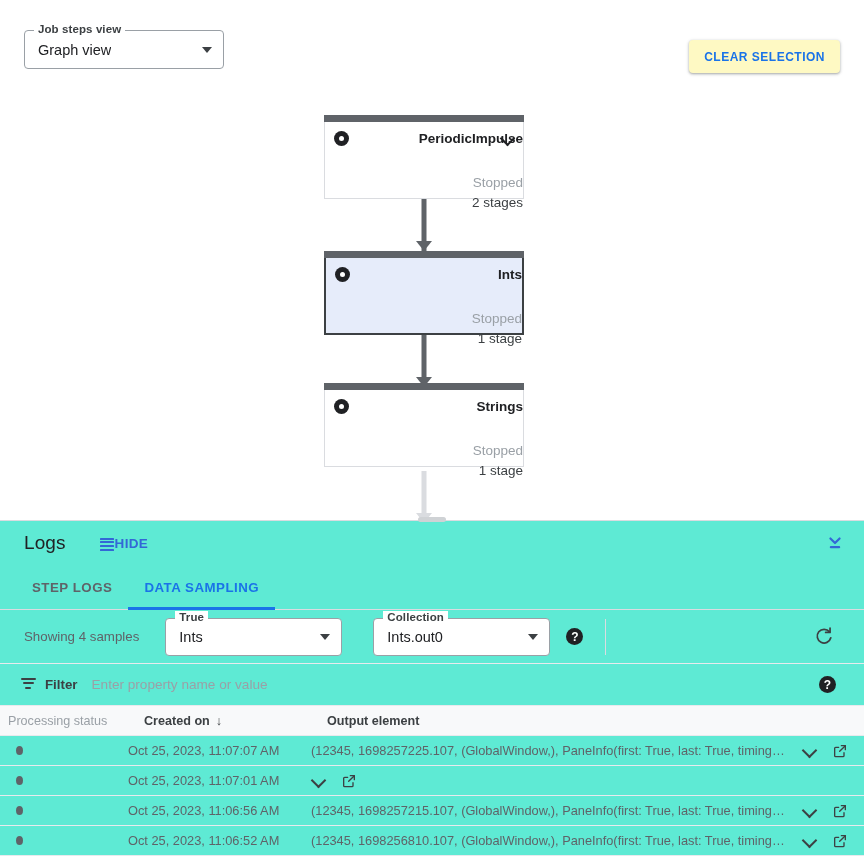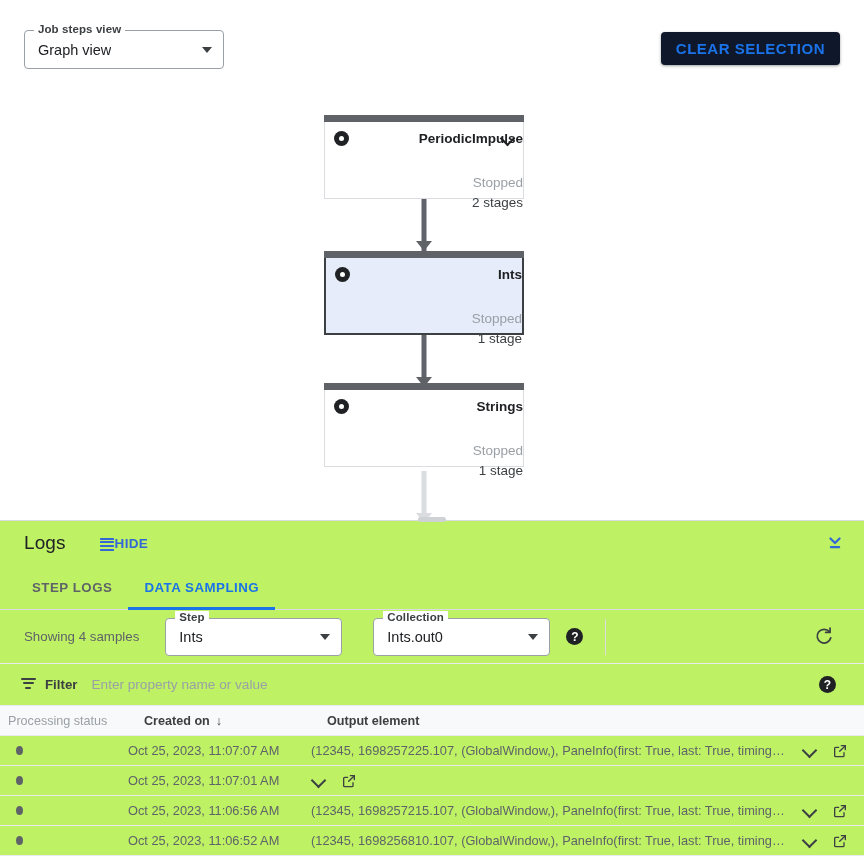--- a/index.html
+++ b/index.html
@@ -48,28 +48,28 @@
   .mat-select .ms-arrow {
     position: absolute; right: 11px; top: 50%; transform: translateY(-50%);
     width: 0; height: 0;
     border-left: 5.5px solid transparent;
     border-right: 5.5px solid transparent;
     border-top: 6.5px solid #3c4043;
   }
   #job-steps-select { left: 24px; top: 30px; width: 200px; height: 39px; }
 
   .clear-selection-btn {
-    position: absolute; right: 24px; top: 32px;
+    position: absolute; right: 24px; top: 40px;
     height: 33px; padding: 0 15px;
-    background: #0f172a;
+    background: #fef9c3;
     border: none; border-radius: 4px;
     box-shadow: 0 1px 2px rgba(60,64,67,.3), 0 1px 3px 1px rgba(60,64,67,.15);
     color: #1a73e8;
     font-family: "Liberation Sans", sans-serif;
-    font-size: 15px; font-weight: bold; letter-spacing: .5px;
+    font-size: 12px; font-weight: bold; letter-spacing: .5px;
     cursor: pointer;
     display: flex; align-items: center; justify-content: center;
   }
 
   
   .graph-canvas { position: absolute; inset: 0; }
   .node {
     position: absolute;
     width: 200px;
     background: #fff;
@@ -121,21 +121,21 @@
   #conn-1 .conn-line { height: 52px; }
   #conn-2 { left: 416px; top: 335px; width: 16px; height: 52px; }
   #conn-2 .conn-line { height: 52px; }
   #conn-3 { left: 416px; top: 471px; width: 16px; height: 52px; }
   #conn-3 .conn-line { height: 52px; }
 
   
   .logs-panel {
     position: relative;
     flex: 1;
-    background: #bef264;
+    background: #5eead4;
     border-top: 1px solid #dadce0;
     display: flex; flex-direction: column;
   }
   .drag-handle {
     position: absolute; left: 50%; transform: translateX(-50%); top: -4px;
     width: 28px; height: 5px; border-radius: 3px; background: #cfd2d5;
     cursor: ns-resize; z-index: 10;
   }
   .logs-header {
     height: 44px; display: flex; align-items: center;
@@ -344,21 +344,21 @@
 
     <div class="tabs">
       <button class="tab">STEP LOGS</button>
       <button class="tab active">DATA SAMPLING</button>
     </div>
 
     <div class="sampling-bar">
       <span class="showing-text">Showing 4 samples</span>
 
       <div class="mat-select" id="step-select">
-        <span class="ms-label">Step</span>
+        <span class="ms-label">True</span>
         <span class="ms-value">Ints</span>
         <span class="ms-arrow"></span>
       </div>
 
       <div class="mat-select" id="collection-select">
         <span class="ms-label">Collection</span>
         <span class="ms-value">Ints.out0</span>
         <span class="ms-arrow"></span>
       </div>
 

